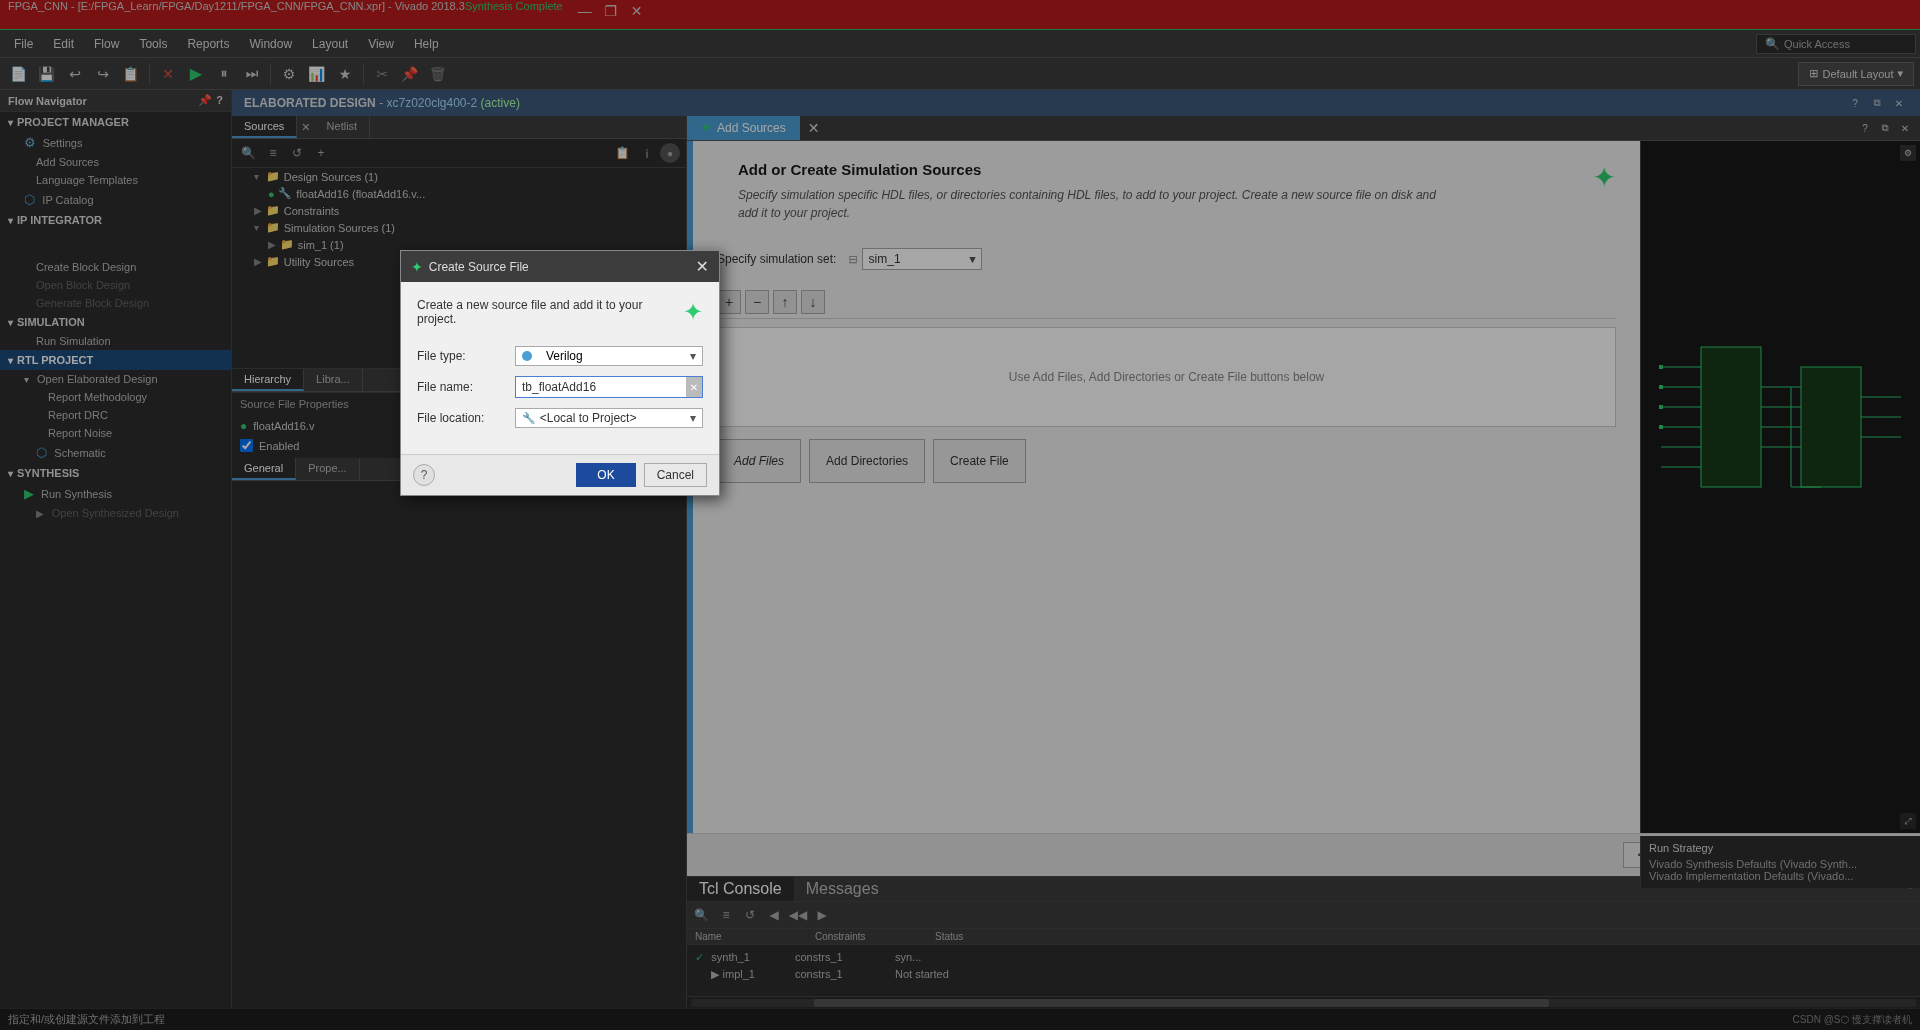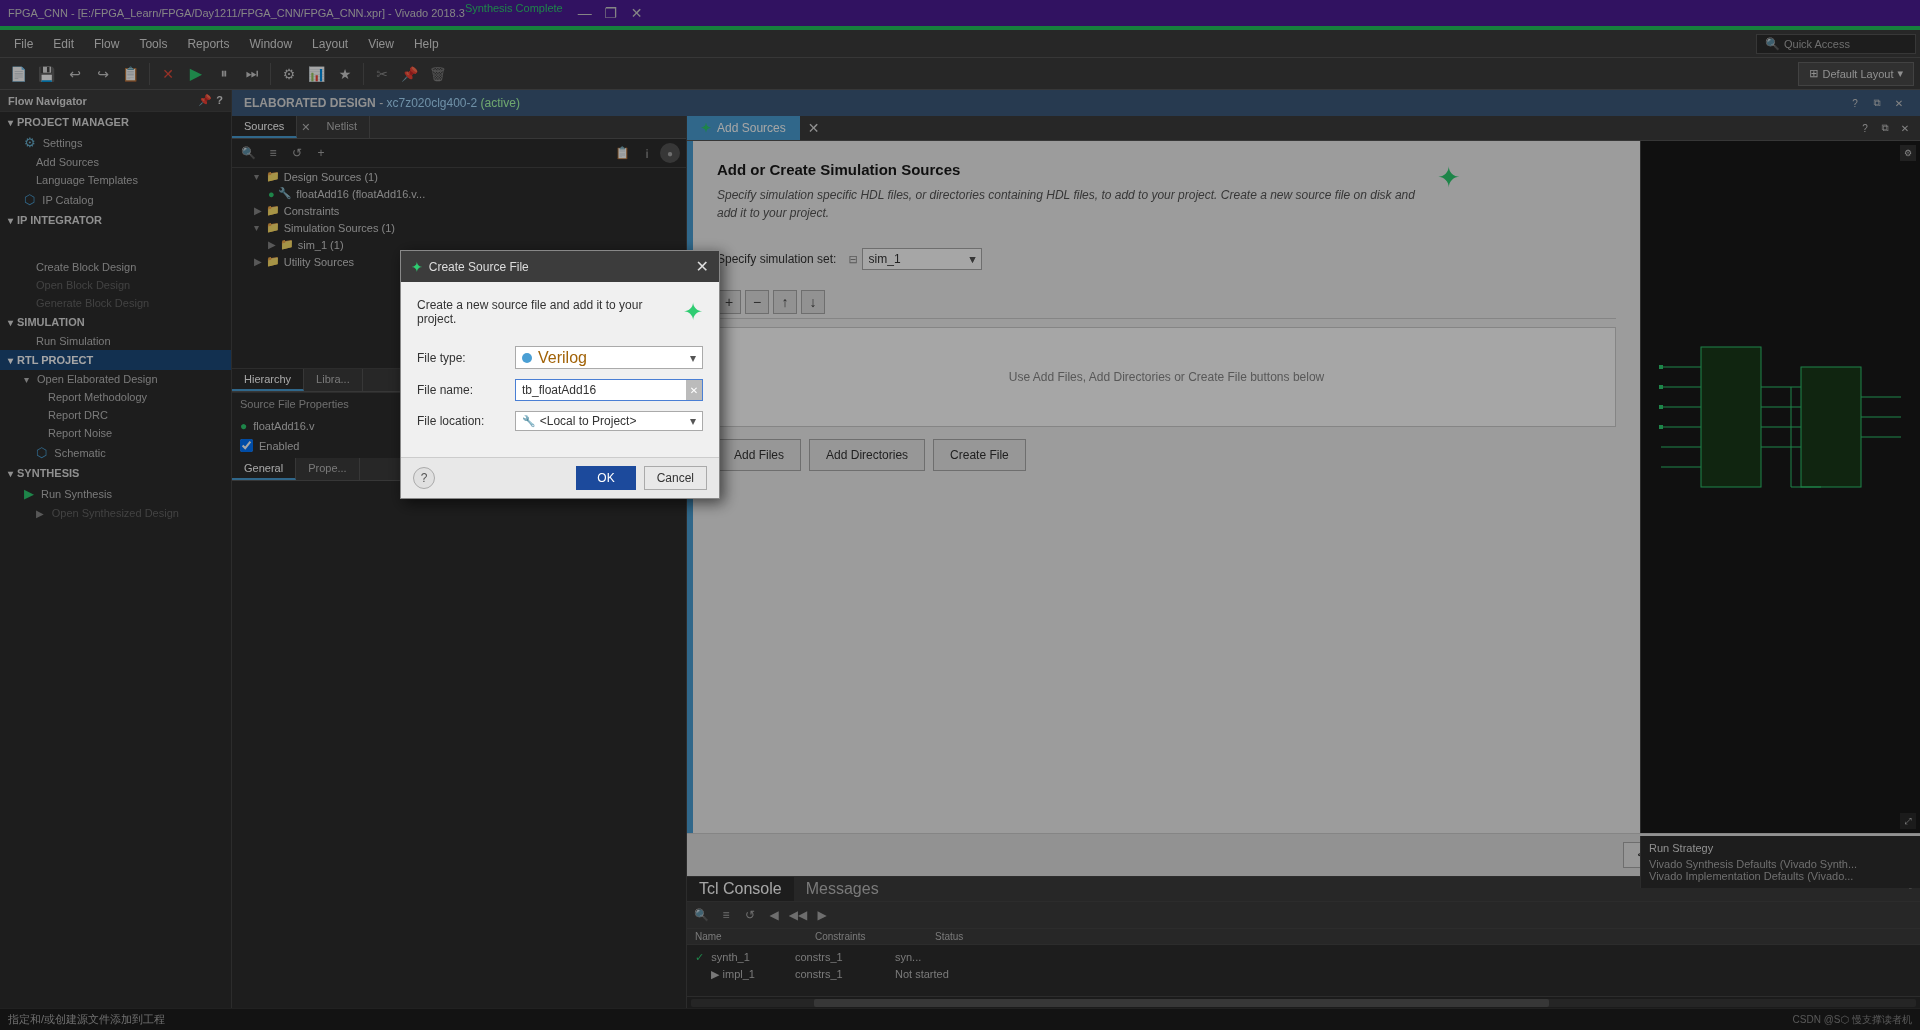--- a/index.html
+++ b/index.html
@@ -1,19 +1,19 @@
 <!DOCTYPE html>
 <html><head>
   <meta charset="utf-8">
   <style>
     * { box-sizing: border-box; margin: 0; padding: 0; }
     body { font-family: 'Segoe UI', Arial, sans-serif; font-size: 12px; background: #2d2d2d; color: #ccc; overflow: hidden; width: 1920px; height: 1030px; }
     
     
-    #titlebar { background: #4c1d95; height: 30px; display: flex; align-items: center; padding: 0 8px; color: #ccc; font-size: 12px; border-bottom: 4px solid #22c55e; }
+    #titlebar { background: #b91c1c; height: 30px; display: flex; align-items: flex-start; padding: 0 8px; color: #ccc; font-size: 12px; border-bottom: 1px solid #22c55e; }
     #titlebar .win-controls { display: flex; gap: 2px; }
     #titlebar .win-btn { width: 24px; height: 22px; background: transparent; border: none; color: #ccc; cursor: pointer; font-size: 14px; display: flex; align-items: center; justify-content: center; }
 
     
     #menubar { background: #3c3c3c; height: 28px; display: flex; align-items: center; padding: 0 4px; border-bottom: 1px solid #555; }
     .menu-item { padding: 4px 10px; cursor: pointer; color: #ddd; font-size: 12px; }
     #quick-access { margin-left: auto; display: flex; align-items: center; background: #2d2d2d; border: 1px solid #555; padding: 2px 8px; color: #aaa; font-size: 11px; width: 160px; }
 
     
     #toolbar { background: #3c3c3c; height: 32px; display: flex; align-items: center; padding: 0 6px; gap: 2px; border-bottom: 1px solid #555; }
@@ -374,21 +374,21 @@
             <button class="toolbar-btn" style="width:18px;height:18px;font-size:10px;">⧉</button>
             <button class="toolbar-btn" style="width:18px;height:18px;font-size:10px;">✕</button>
           </div>
         </div>
 
         <div style="display:flex;flex:1;overflow:hidden;background:#f0f0f0;">
 
           <div style="width:6px;background:#4a9fd4;"></div>
 
           <div style="flex:1;display:flex;flex-direction:column;padding:20px 24px;background:#f0f0f0;color:#333;overflow-y:auto;">
-            <div style="display:flex;align-items:flex-start;margin-bottom:10px;">
+            <div style="display:flex;justify-content:space-between;align-items:flex-start;margin-bottom:10px;margin-left:21px;">
               <div>
                 <div style="font-size:15px;font-weight:bold;color:#1a1a1a;margin-bottom:8px;">Add or Create Simulation Sources</div>
                 <div style="font-size:12px;color:#555;line-height:1.5;max-width:700px;font-style:italic;">Specify simulation specific HDL files, or directories containing HDL files, to add to your project. Create a new source file on disk and add it to your project.</div>
               </div>
               <div style="font-size:28px;color:#2ecc71;margin-left:20px;">✦</div>
             </div>
 
             <div style="display:flex;align-items:center;gap:12px;margin:16px 0;">
               <label style="font-size:12px;color:#333;">Specify simulation set:</label>
               <div class="select-wrap">
@@ -405,21 +405,21 @@
               <button style="width:24px;height:24px;background:#e0e0e0;border:1px solid #aaa;cursor:pointer;font-size:14px;color:#444;display:flex;align-items:center;justify-content:center;">−</button>
               <button style="width:24px;height:24px;background:#e0e0e0;border:1px solid #aaa;cursor:pointer;font-size:14px;color:#444;display:flex;align-items:center;justify-content:center;">↑</button>
               <button style="width:24px;height:24px;background:#e0e0e0;border:1px solid #aaa;cursor:pointer;font-size:14px;color:#444;display:flex;align-items:center;justify-content:center;">↓</button>
             </div>
 
             <div style="background:#fff;border:1px solid #ccc;min-height:100px;display:flex;align-items:center;justify-content:center;font-size:12px;color:#888;margin-bottom:12px;">
               <span>Use Add Files, Add Directories or Create File buttons below</span>
             </div>
 
             <div style="display:flex;gap:8px;margin-bottom:16px;">
-              <button style="padding:8px 16px;font-size:12px;cursor:pointer;border:1px solid #aaa;background:#e8e8e8;color:#333;">Add Files</button>
+              <button style="padding:14px 16px;font-size:12px;cursor:pointer;border:1px solid #aaa;background:#e8e8e8;color:#333;font-style:italic;">Add Files</button>
               <button style="padding:5px 16px;font-size:12px;cursor:pointer;border:1px solid #aaa;background:#e8e8e8;color:#333;">Add Directories</button>
               <button style="padding:5px 16px;font-size:12px;cursor:pointer;border:1px solid #aaa;background:#e8e8e8;color:#333;">Create File</button>
             </div>
           </div>
 
           <div id="schematic-area">
             <div style="position:absolute;top:0;right:0;padding:4px;display:flex;gap:2px;z-index:10;">
               <button class="toolbar-btn" style="width:16px;height:16px;font-size:9px;background:#333;">⚙</button>
             </div>
             <svg width="280" height="100%" viewBox="0 0 280 400" style="position:absolute;top:0;left:0;">
@@ -557,21 +557,21 @@
         <div>
           <div style="font-size:12px;color:#333;margin-bottom:4px;">Create a new source file and add it to your project.</div>
         </div>
         <div style="font-size:24px;color:#2ecc71;flex-shrink:0;">✦</div>
       </div>
 
       <div style="display:flex;align-items:center;margin-bottom:10px;gap:8px;">
         <label style="font-size:12px;color:#333;min-width:90px;">File type:</label>
         <div style="display:flex;align-items:center;border:1px solid #aaa;background:#fff;padding:2px 6px;flex:1;position:relative;">
           <span style="width:10px;height:10px;border-radius:50%;background:#4a9fd4;margin-right:6px;flex-shrink:0;"></span>
-          <select style="border:none;outline:none;background:transparent;font-size:16px;color:#a16207;flex:1;appearance:none;cursor:pointer;">
+          <select style="border:none;outline:none;background:transparent;font-size:12px;color:#000000;flex:1;appearance:none;cursor:pointer;margin-left:8px;">
             <option>Verilog</option>
             <option>VHDL</option>
             <option>SystemVerilog</option>
           </select>
           <span style="pointer-events:none;color:#555;font-size:12px;position:absolute;right:6px;">▾</span>
         </div>
       </div>
 
       <div style="display:flex;align-items:center;margin-bottom:10px;gap:8px;">
         <label style="font-size:12px;color:#333;min-width:90px;">File name:</label>

